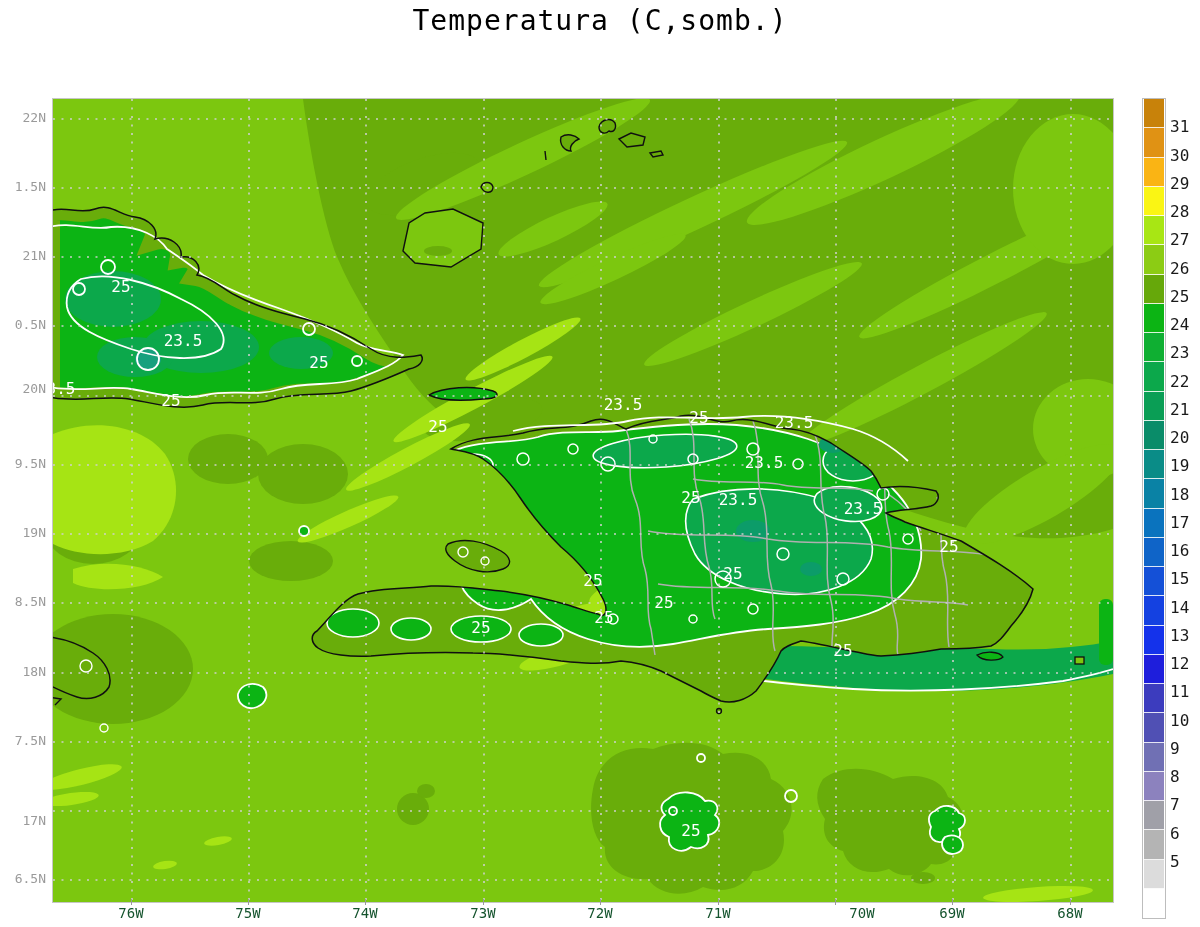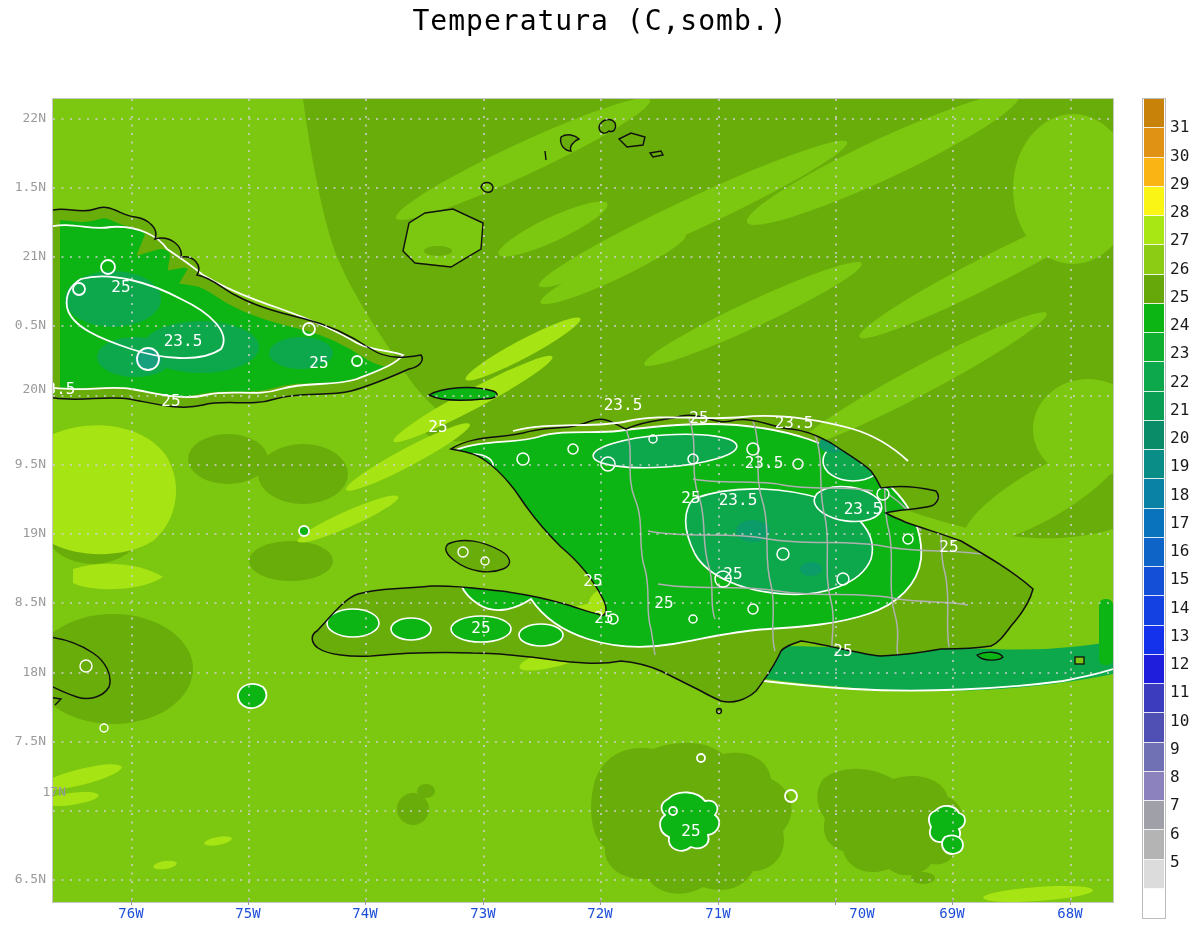--- a/index.html
+++ b/index.html
@@ -10,21 +10,21 @@
   .sub1{position:absolute;top:41px;left:0;width:1200px;text-align:center;
         font-size:17px;color:#0000D2;white-space:pre;}
   .sub2{position:absolute;top:64px;left:0;width:1200px;text-align:center;
         font-size:17px;color:#2E9AFF;white-space:pre;}
   .map-frame{position:absolute;left:52px;top:98px;width:1060px;height:803px;
              border:1px solid #C6C6C6;box-sizing:content-box;}
   .map-frame svg{display:block;}
   .lat-label{position:absolute;left:0;width:46px;text-align:right;font-size:13px;
              color:#9A9A9A;line-height:16px;}
   .lon-label{position:absolute;top:905px;width:60px;margin-left:-30px;text-align:center;
-             font-size:14px;color:#1d4ed8;}
+             font-size:14px;color:#14532d;}
   .lon-tick{position:absolute;top:899px;width:1px;height:6px;background:#9A9A9A;}
   .cbar{position:absolute;left:1142px;top:98px;width:22px;border:1px solid #BDBDBD;background:#fff;}
   .cbar-seg{width:20px;margin:0 auto;border-bottom:1px solid rgba(255,255,255,0.85);}
   .cbar-label{position:absolute;left:1170px;width:40px;font-size:16px;color:#1A1A1A;line-height:18px;}
   .credit{position:absolute;left:947px;top:872px;width:178px;height:26px;background:#fff;
           border:1px solid #A8A8A8;display:flex;align-items:center;justify-content:center;
           font-size:14px;white-space:pre;z-index:5;}
   .credit .sis{color:#0064F0;}
   .credit .pi{color:#4B2BFA;font-style:italic;font-weight:bold;font-size:17px;
               font-family:"DejaVu Serif","Liberation Serif",serif;}
@@ -288,21 +288,21 @@
       <div class="lat-label" style="top: 110px;">22N</div>
       <div class="lat-label" style="top: 179px;">1.5N</div>
       <div class="lat-label" style="top: 248px;">21N</div>
       <div class="lat-label" style="top: 317px;">0.5N</div>
       <div class="lat-label" style="top: 381px;">20N</div>
       <div class="lat-label" style="top: 456px;">9.5N</div>
       <div class="lat-label" style="top: 525px;">19N</div>
       <div class="lat-label" style="top: 594px;">8.5N</div>
       <div class="lat-label" style="top: 664px;">18N</div>
       <div class="lat-label" style="top: 733px;">7.5N</div>
-      <div class="lat-label" style="top: 784px; padding-left: 20px;">17N</div>
+      <div class="lat-label" style="top: 813px;">17N</div>
       <div class="lat-label" style="top: 871px;">6.5N</div>
     </div>
   <div id="lon-labels">
       <div class="lon-label" style="left: 131px;">76W</div>
       <div class="lon-tick" style="left: 131px;"></div>
       <div class="lon-label" style="left: 248px;">75W</div>
       <div class="lon-tick" style="left: 248px;"></div>
       <div class="lon-label" style="left: 365px;">74W</div>
       <div class="lon-tick" style="left: 365px;"></div>
       <div class="lon-label" style="left: 483px;">73W</div>

